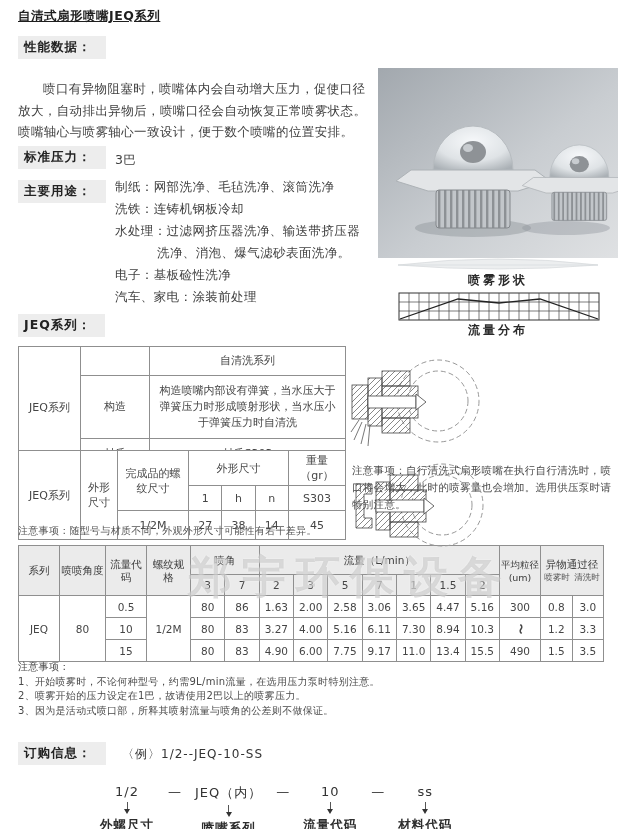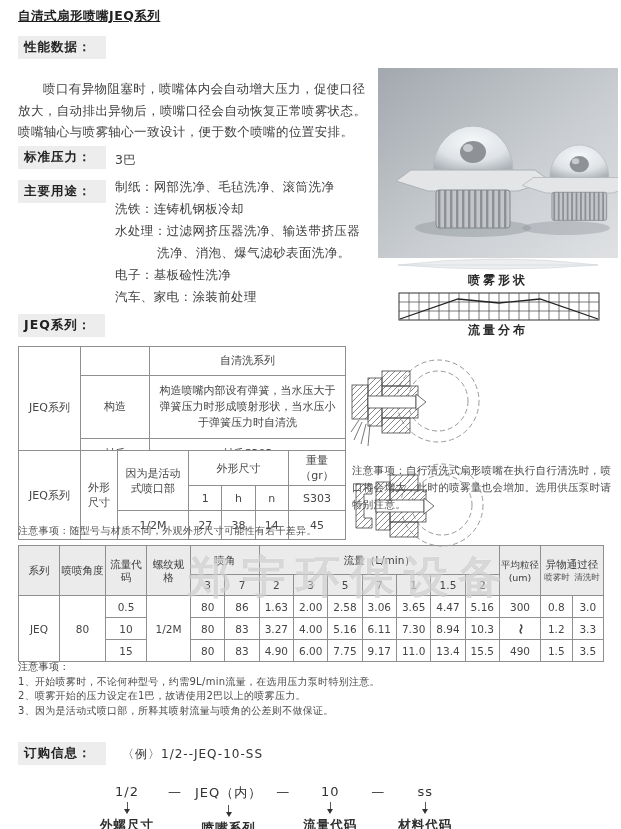--- a/index.html
+++ b/index.html
@@ -89,21 +89,21 @@
       <td>材质S303</td>
     </tr>
   </tbody>
     </table>
 
   <table class="abs t2" style="left:18px;top:450px;width:328px;">
     <tbody>
         <tr>
       <td rowspan="3" style="width:55px;">JEQ系列</td>
       <td rowspan="3" style="width:30px;">外形尺寸</td>
-      <td rowspan="2" style="width:64px;">因为是活动式喷口部</td>
+      <td rowspan="2" style="width:64px;">完成品的螺纹尺寸</td>
       <td colspan="3" style="height:22px;">外形尺寸</td>
       <td style="width:50px;">重量（gr）</td>
     </tr>
     <tr>
       <td style="height:20px;width:43px;">1</td>
       <td style="width:43px;">h</td>
       <td style="width:43px;">n</td>
       <td>S303</td>
     </tr>
     <tr>

